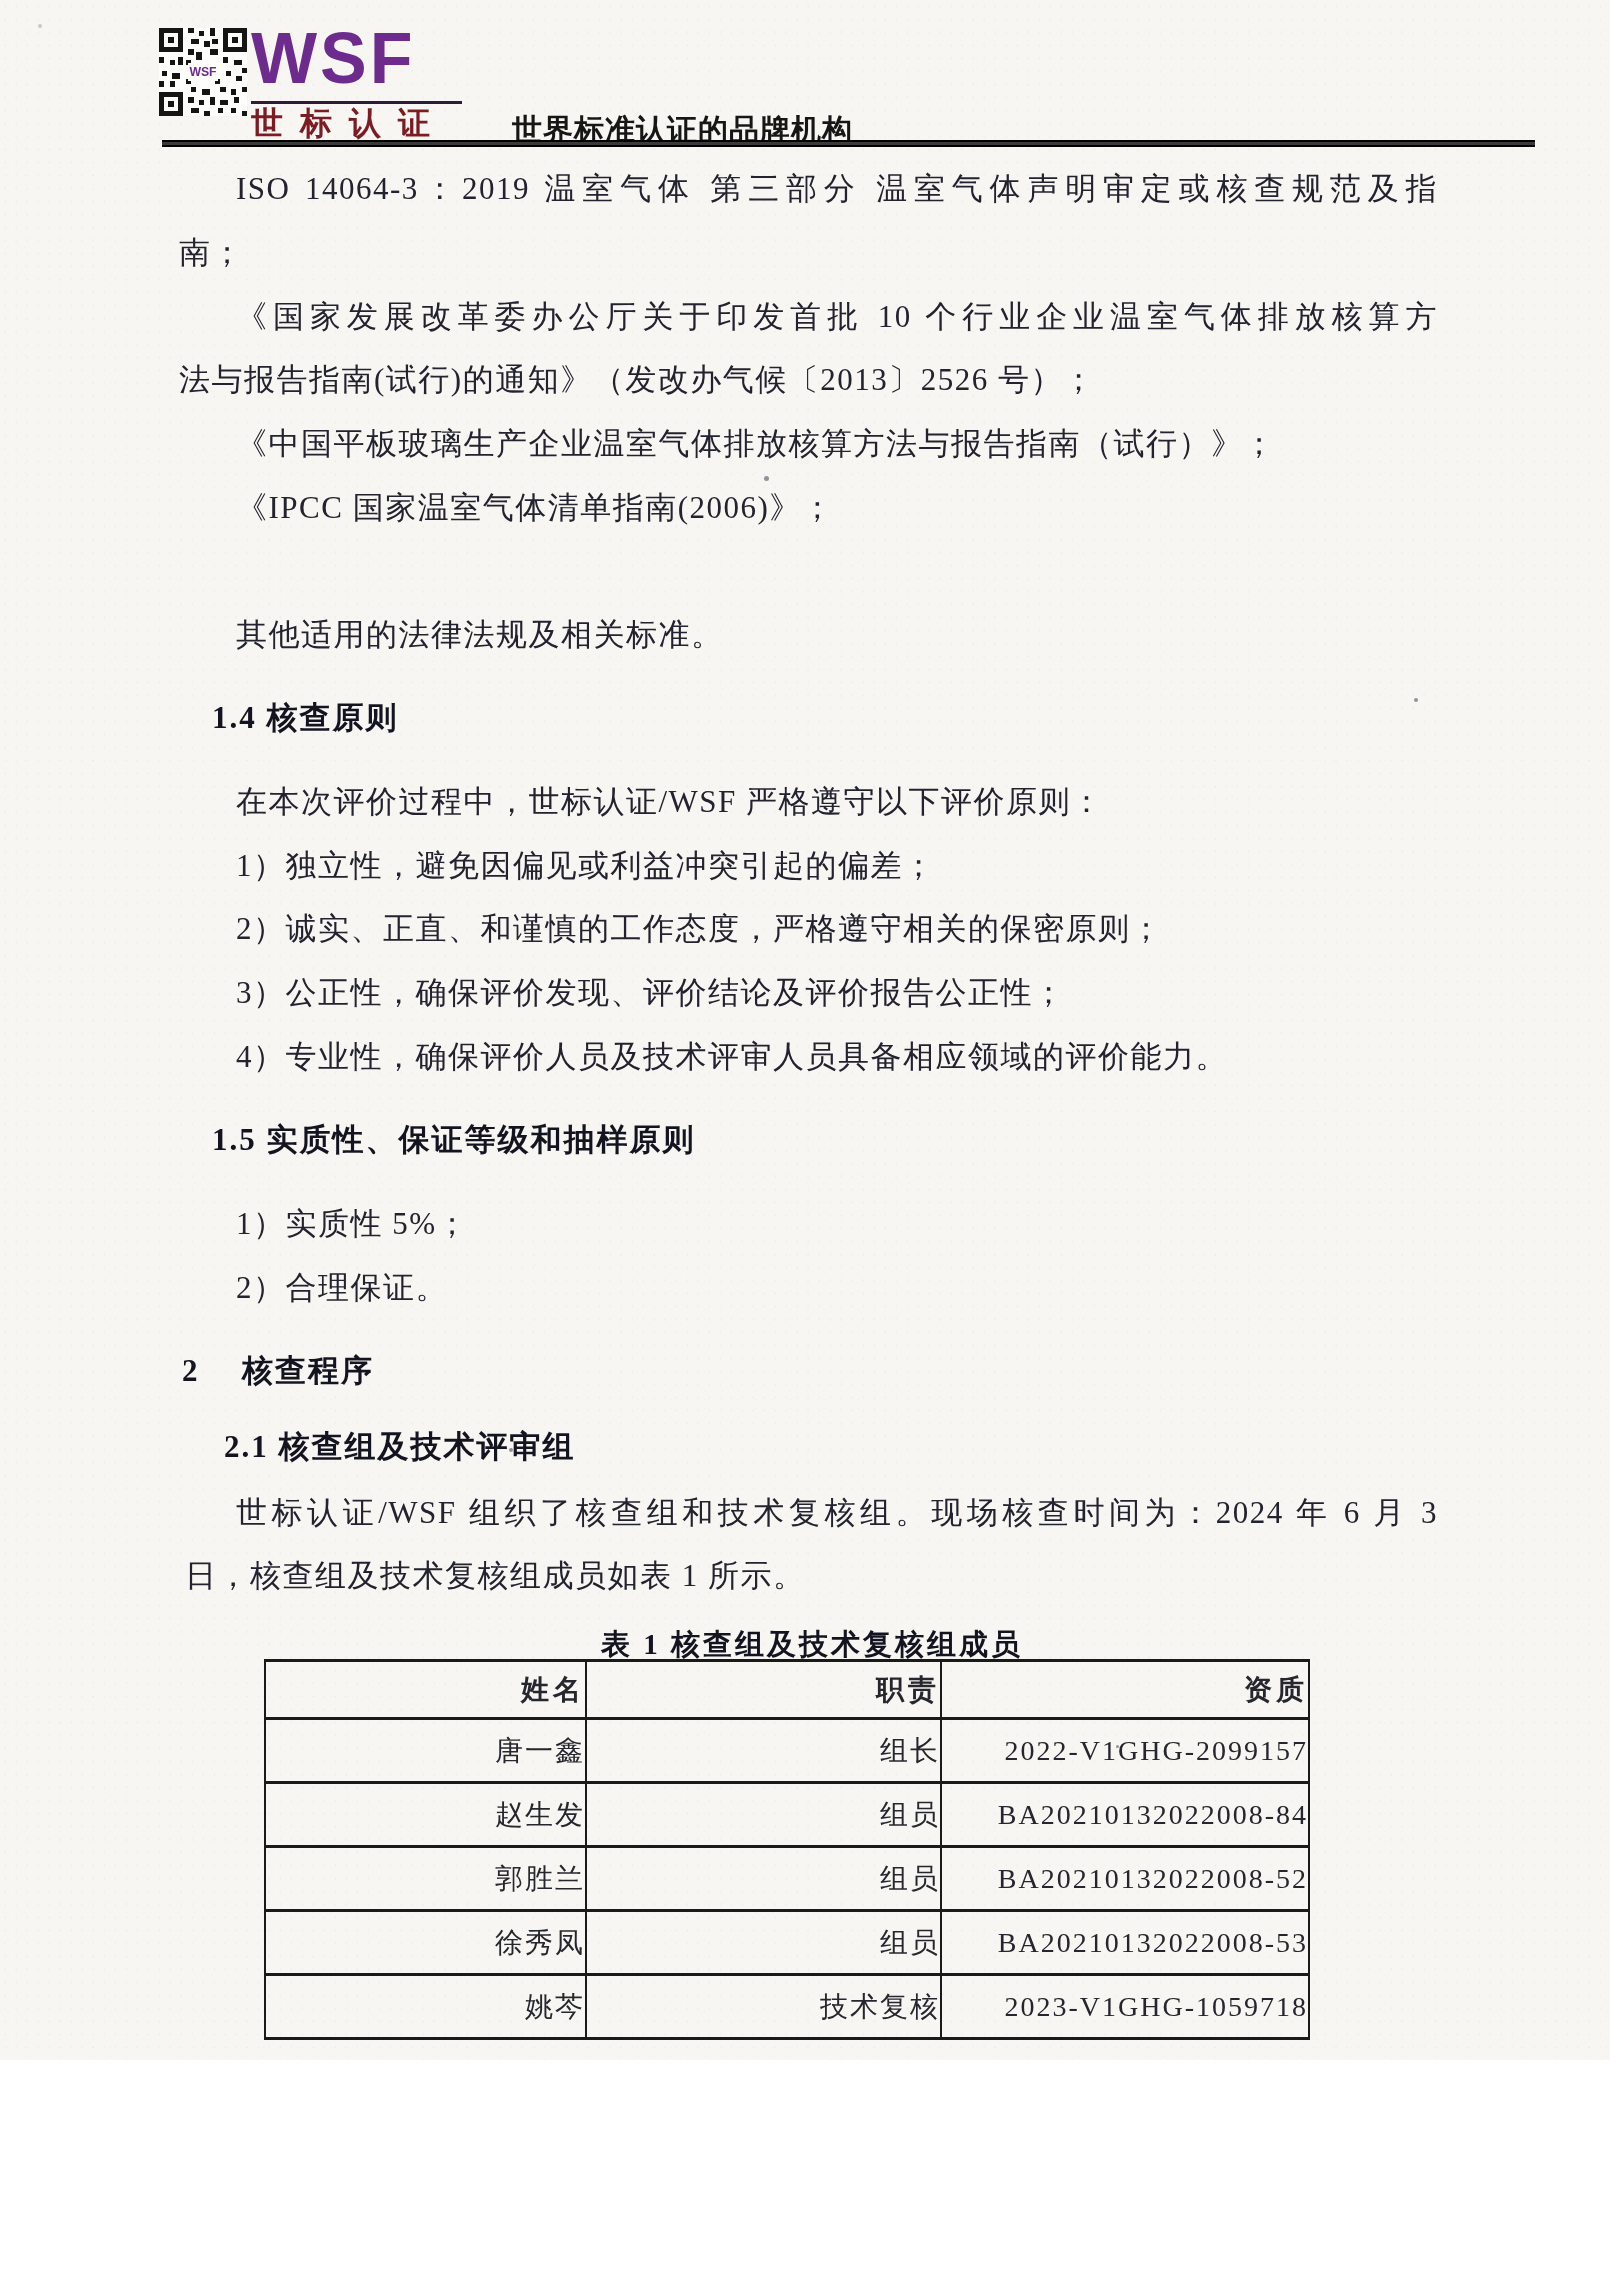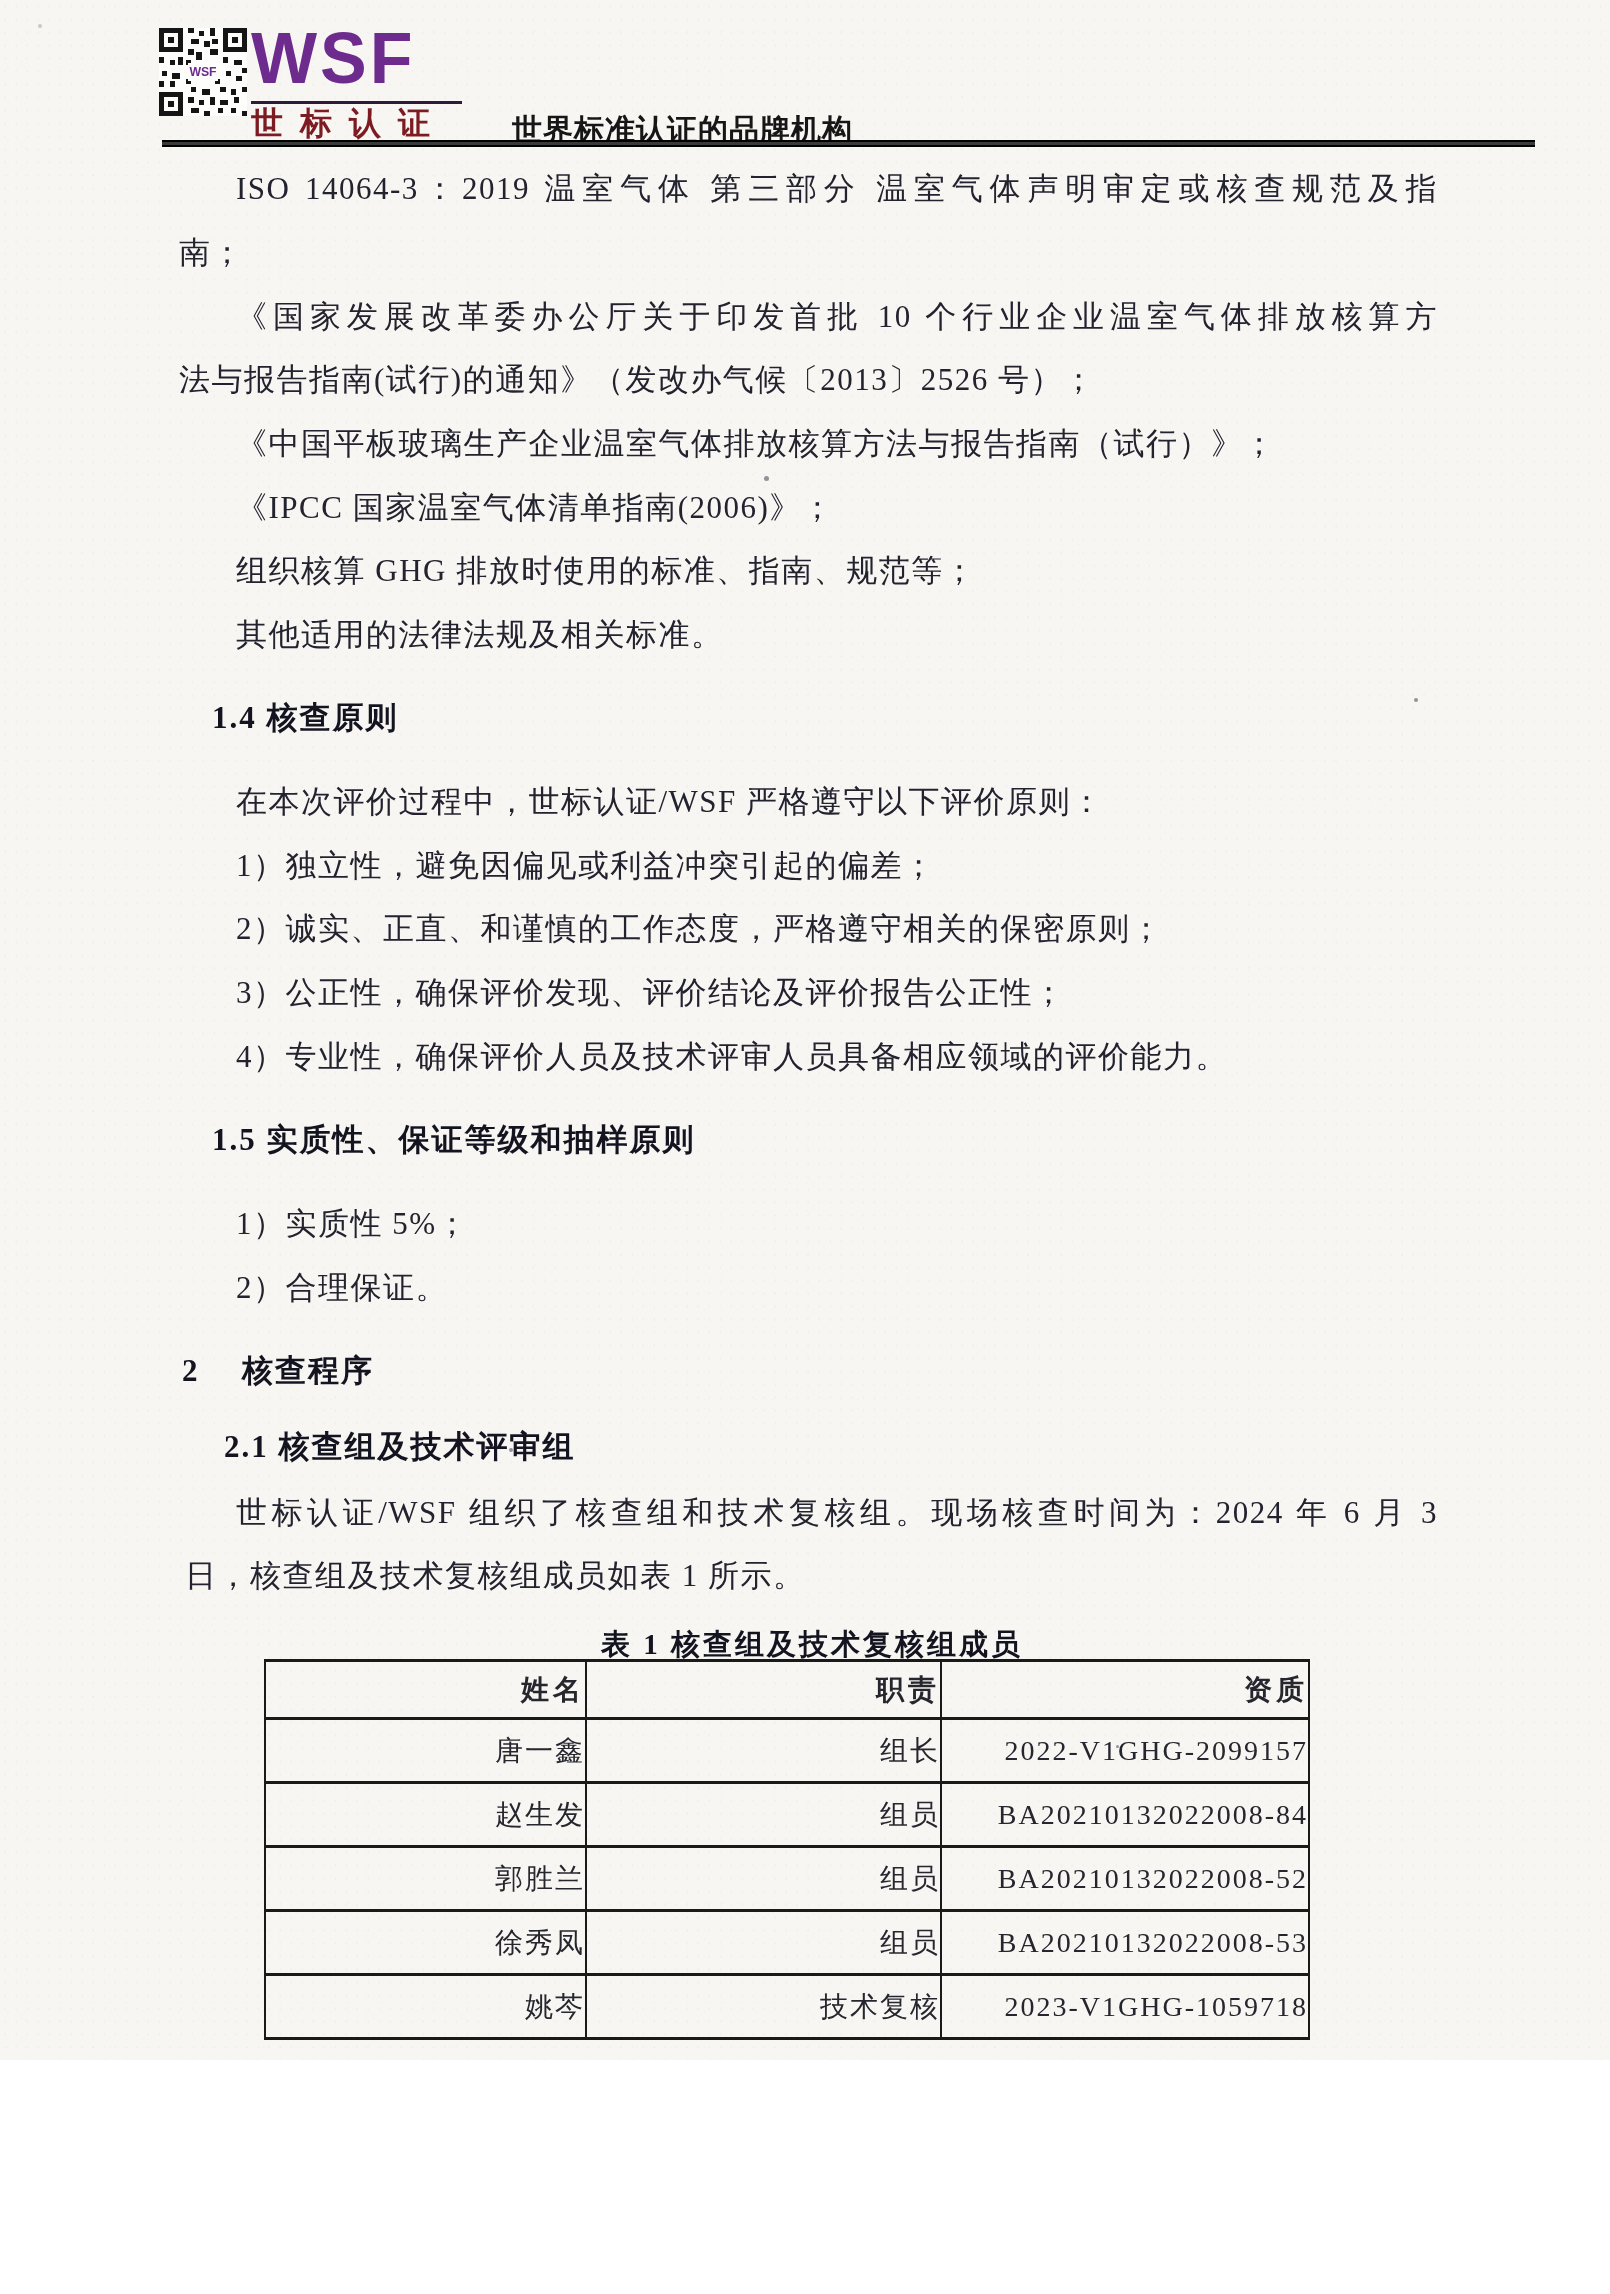--- a/index.html
+++ b/index.html
@@ -162,21 +162,20 @@
   <div class="cn-name">世标认证</div>
   <div class="tagline">世界标准认证的品牌机构</div>
   <div class="hdr-rule"></div>
 
   <div class="ln ind just" style="top:169px">ISO 14064-3：2019 温室气体 第三部分 温室气体声明审定或核查规范及指</div>
   <div class="ln" style="top:233px">南；</div>
   <div class="ln ind just" style="top:297px">《国家发展改革委办公厅关于印发首批 10 个行业企业温室气体排放核算方</div>
   <div class="ln" style="top:360px">法与报告指南(试行)的通知》（发改办气候〔2013〕2526 号）；</div>
   <div class="ln ind" style="top:424px">《中国平板玻璃生产企业温室气体排放核算方法与报告指南（试行）》；</div>
   <div class="ln ind" style="top:488px">《IPCC 国家温室气体清单指南(2006)》；</div>
-  <div class="ln ind" style="top:551px">组织核算 GHG 排放时使用的标准、指南、规范等；</div>
   <div class="ln ind" style="top:615px">其他适用的法律法规及相关标准。</div>
 
   <div class="ln hd h-sub" style="top:698px">1.4 核查原则</div>
   <div class="ln ind" style="top:782px">在本次评价过程中，世标认证/WSF 严格遵守以下评价原则：</div>
   <div class="ln ind" style="top:846px">1）独立性，避免因偏见或利益冲突引起的偏差；</div>
   <div class="ln ind" style="top:909px">2）诚实、正直、和谨慎的工作态度，严格遵守相关的保密原则；</div>
   <div class="ln ind" style="top:973px">3）公正性，确保评价发现、评价结论及评价报告公正性；</div>
   <div class="ln ind" style="top:1037px">4）专业性，确保评价人员及技术评审人员具备相应领域的评价能力。</div>
 
   <div class="ln hd h-sub" style="top:1120px">1.5 实质性、保证等级和抽样原则</div>

